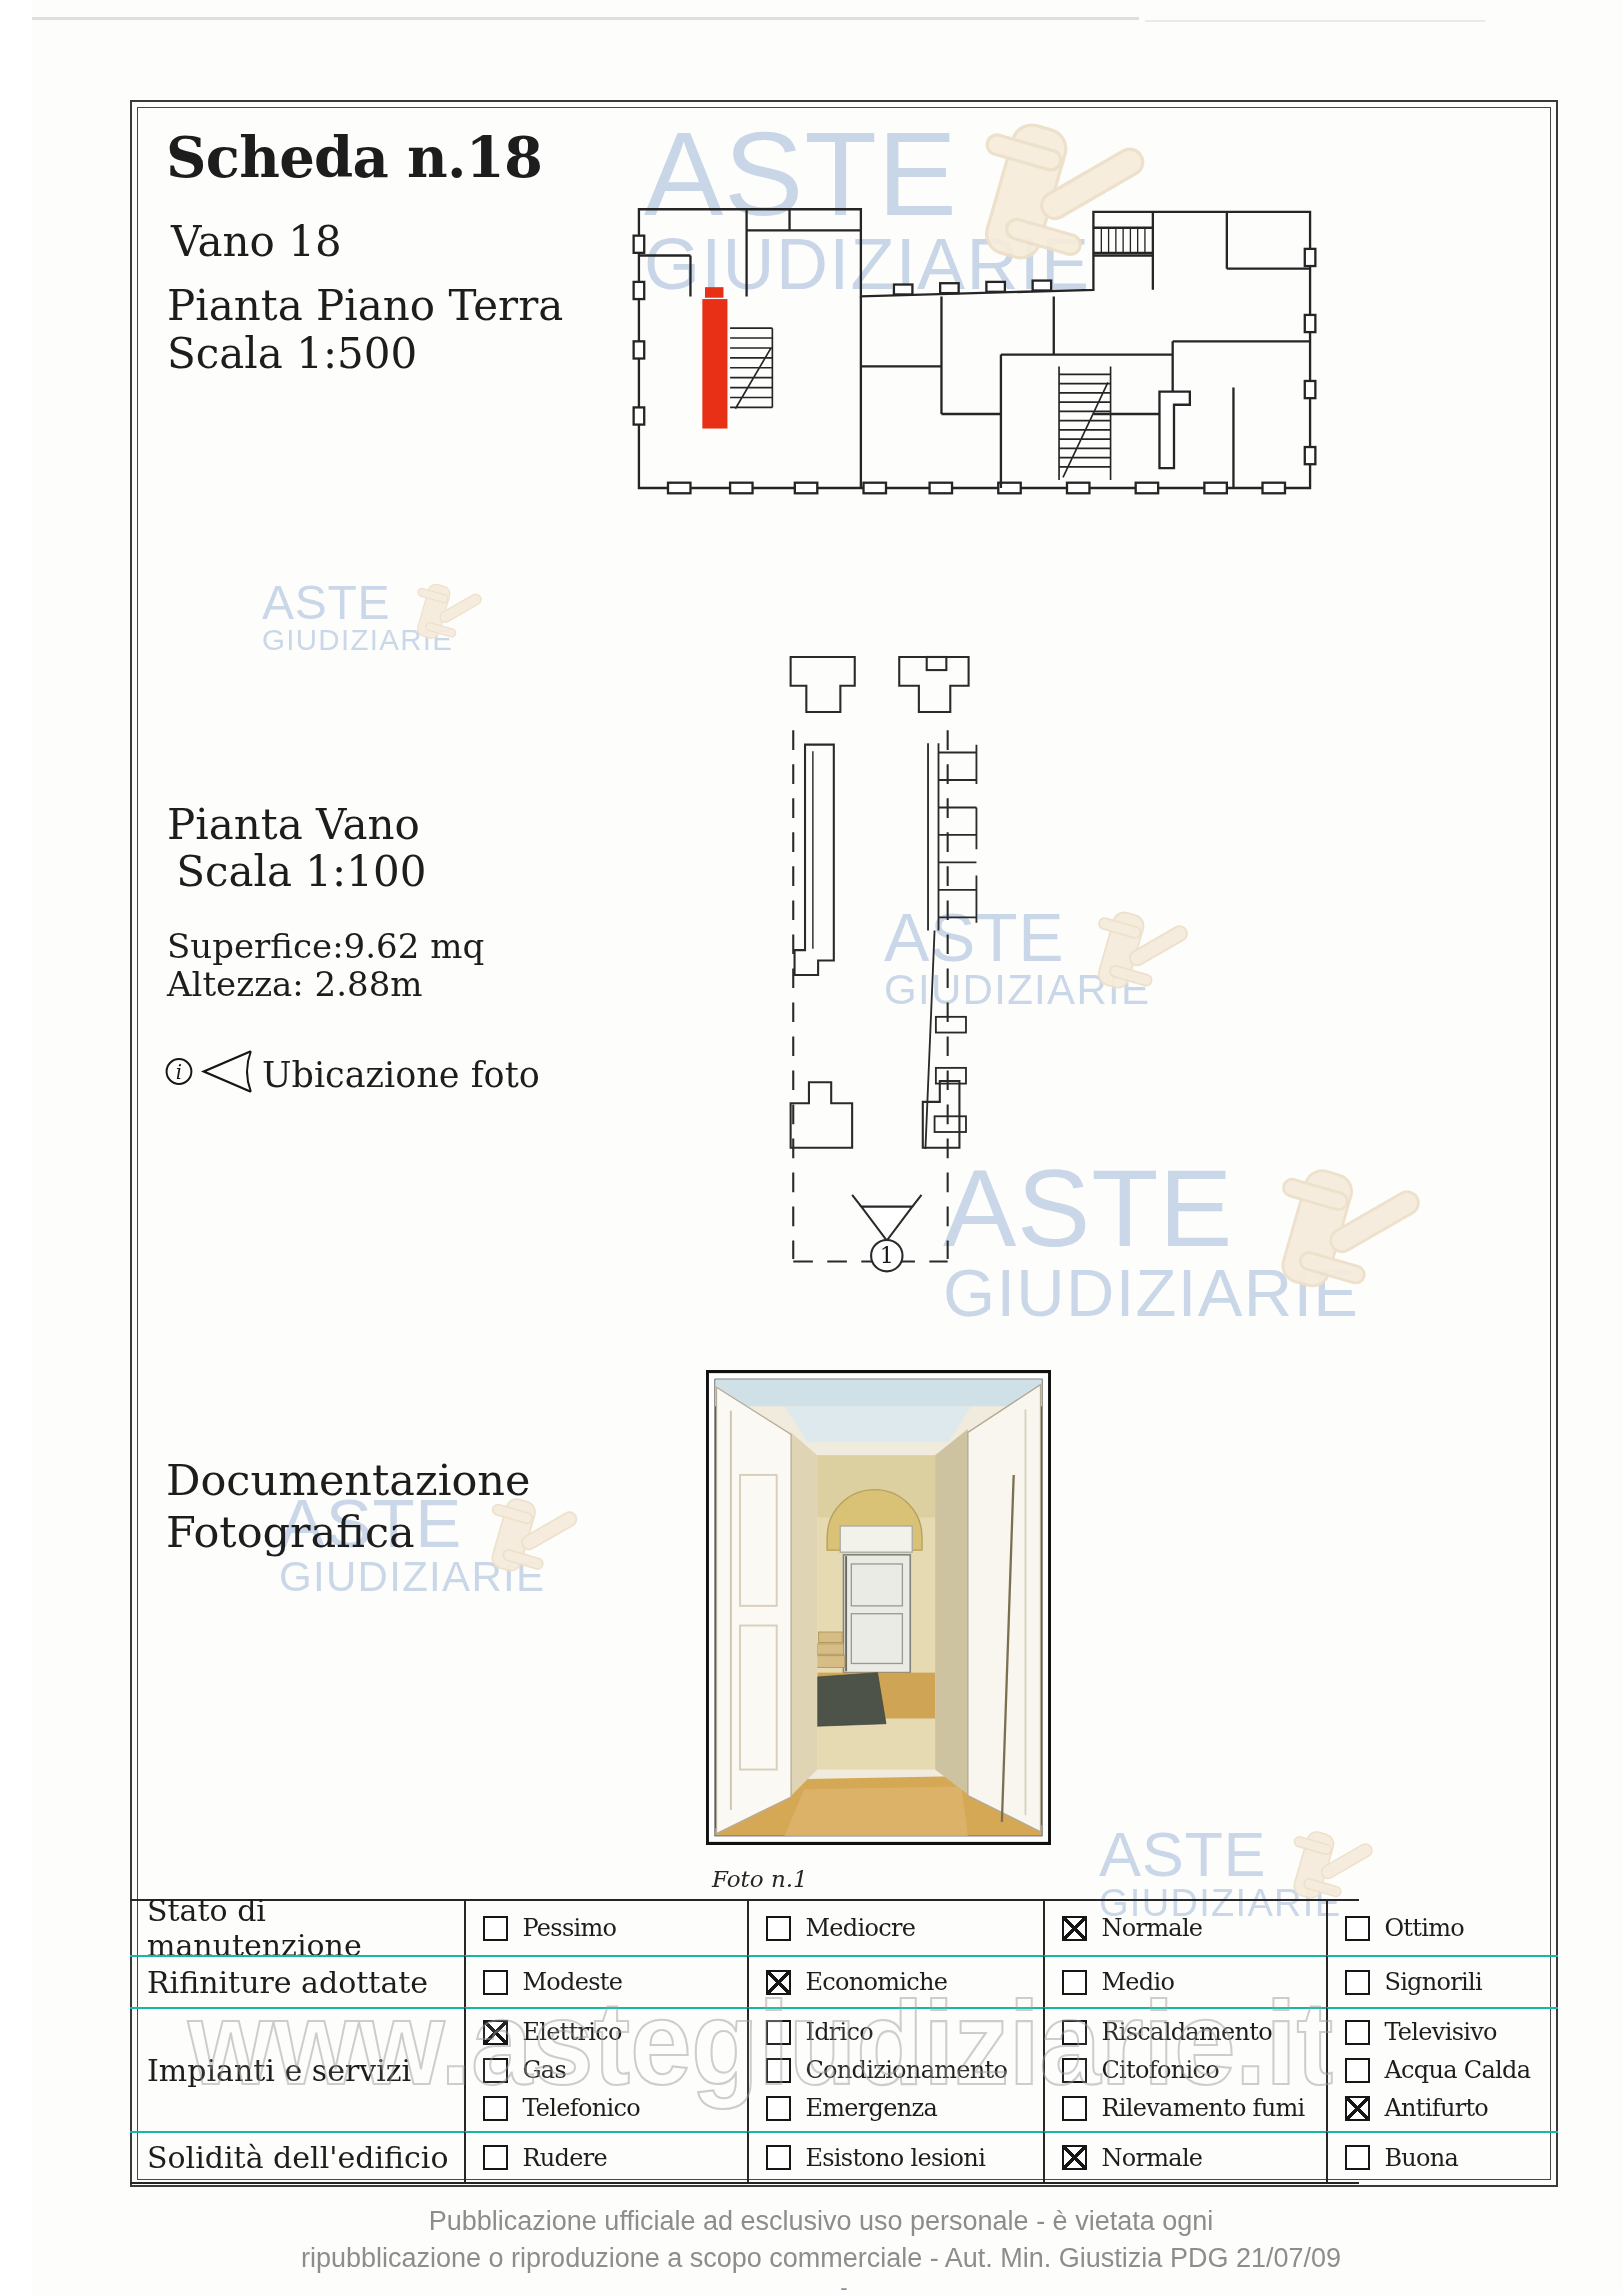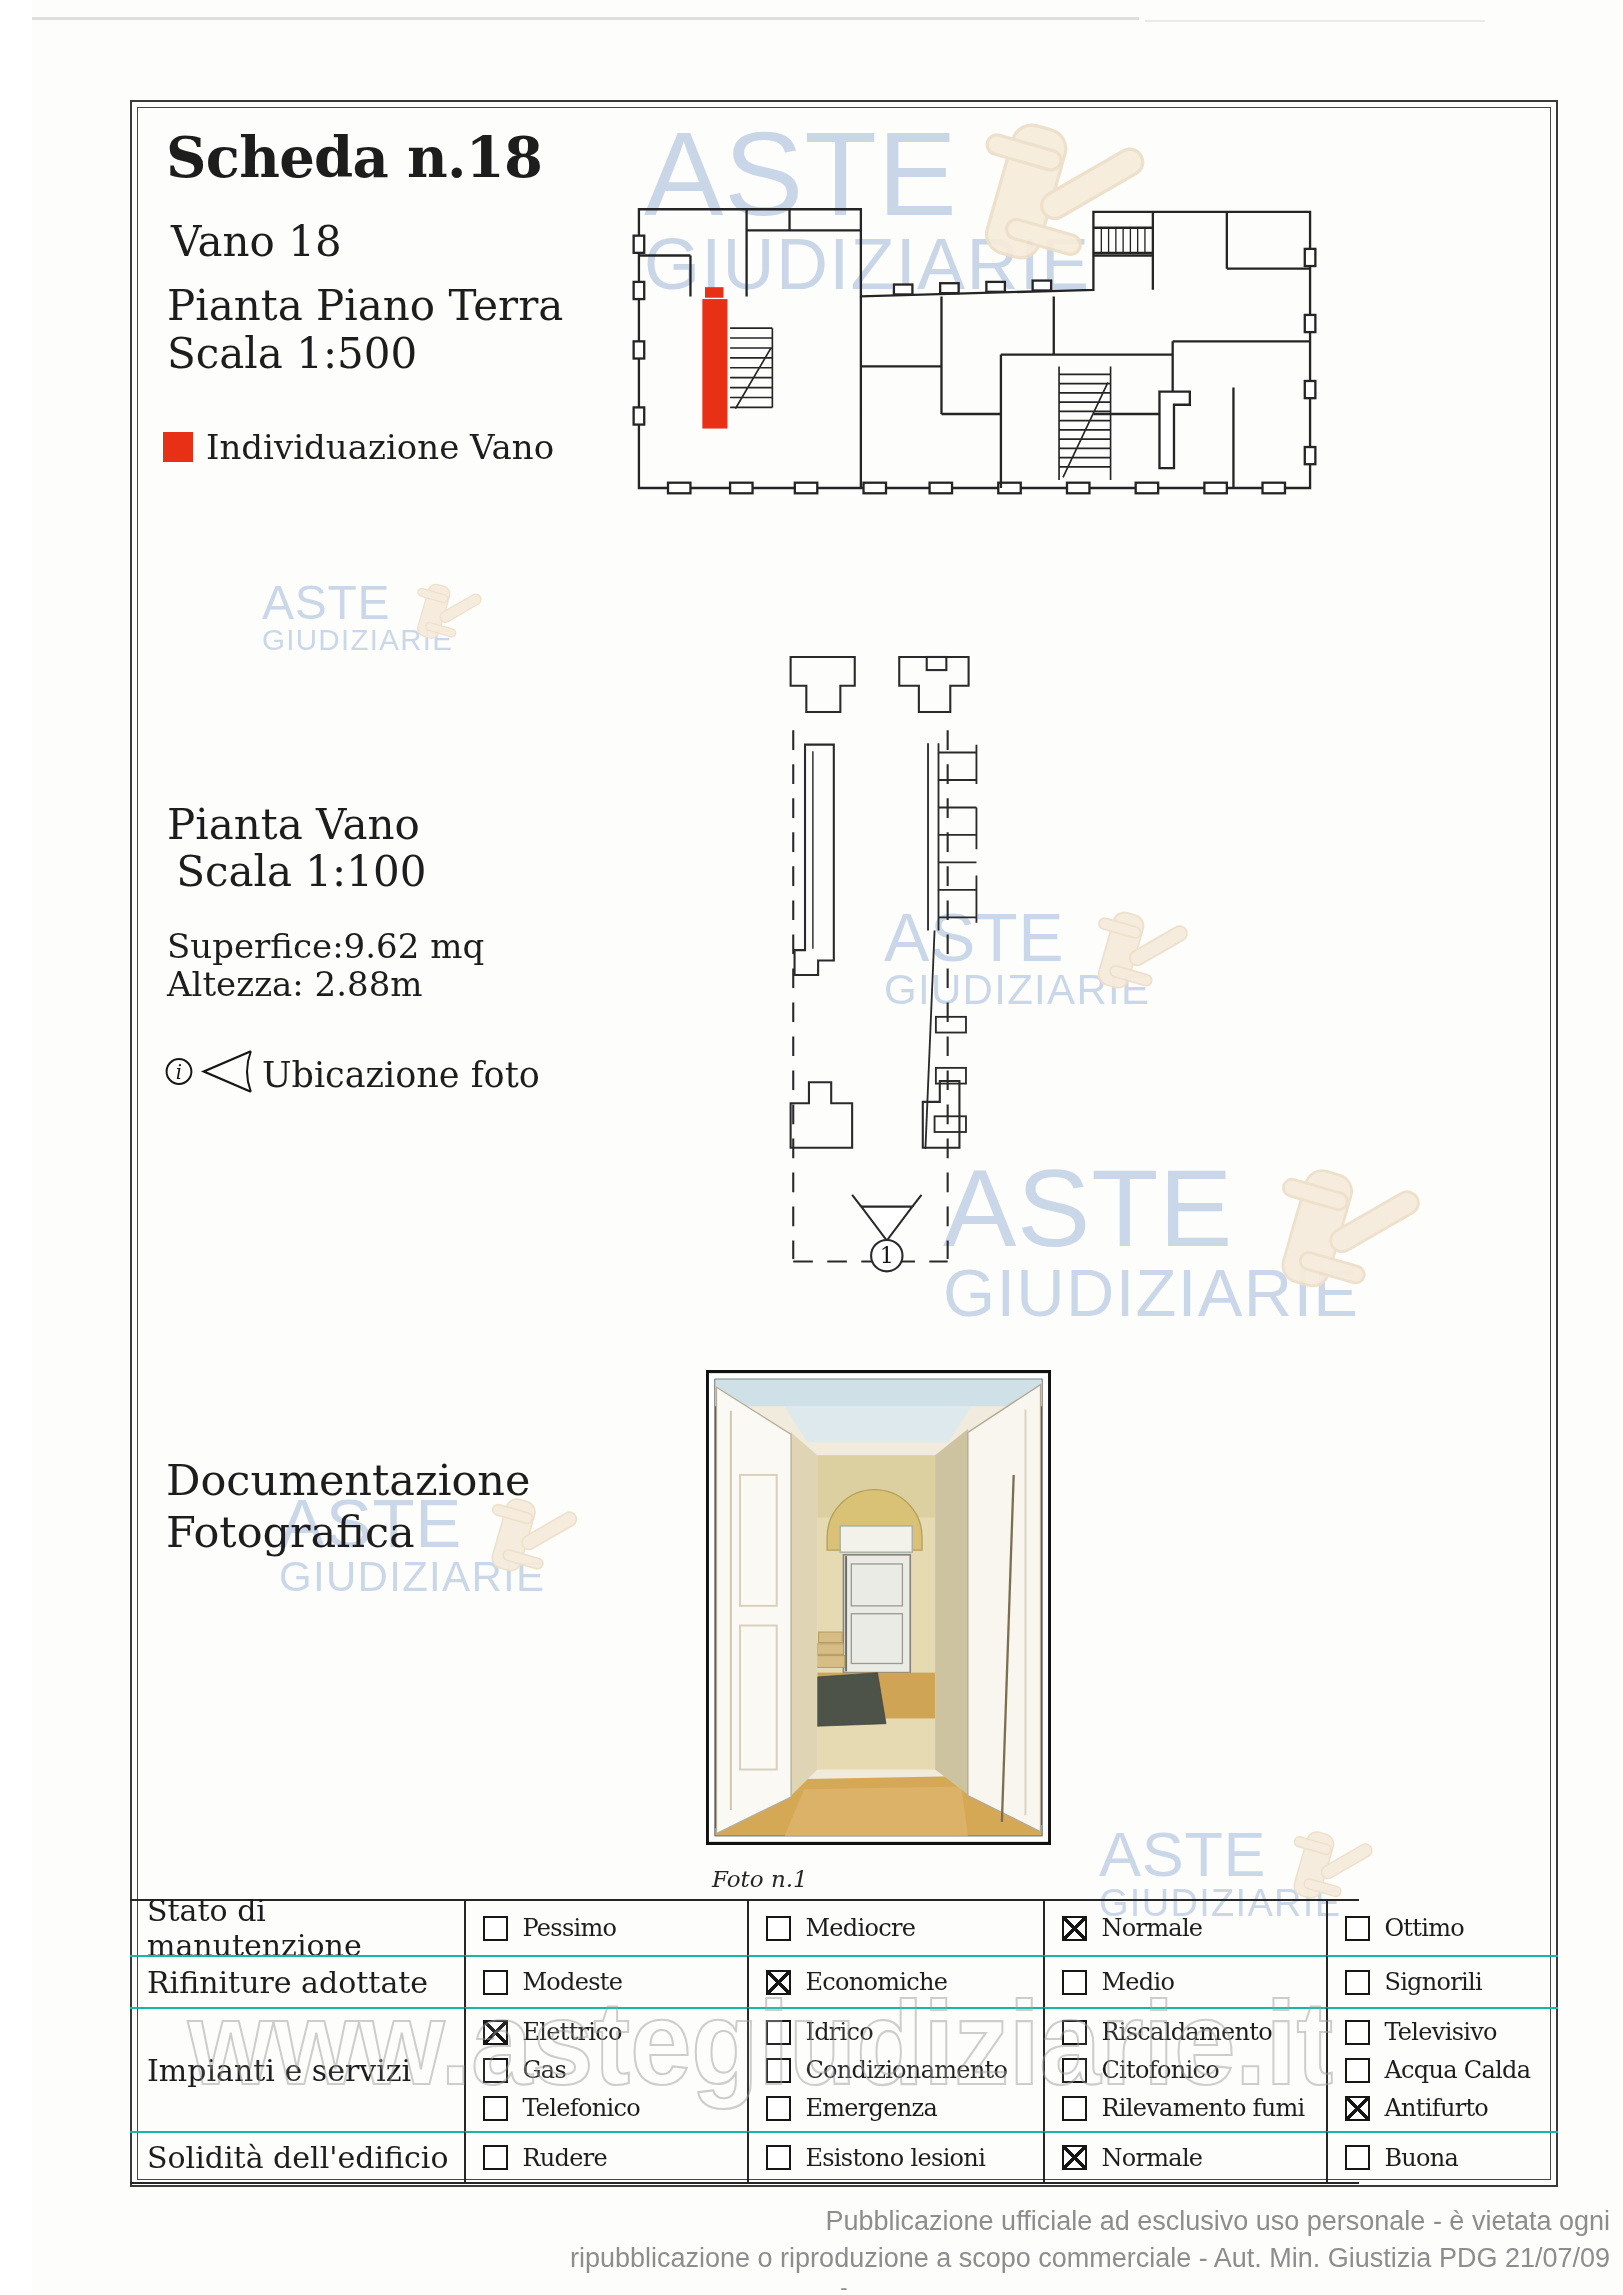--- a/index.html
+++ b/index.html
@@ -55,21 +55,21 @@
   .tcell.bl{border-left:2px solid #262626;}
   .tcell.bt{border-top:2px solid #14b8a6;}
   .lab{font-size:30px;padding-left:17px;justify-content:center;}
   .opt{display:flex;align-items:center;gap:14.4px;padding-left:17px;height:38px;}
   .olab{font-size:24px;letter-spacing:-0.7px;white-space:nowrap;}
   .cb{width:21px;height:21px;border:2px solid #161616;background:#fff;flex:none;box-sizing:content-box;}
   .cb.on{background-image:
       linear-gradient(to top right,   transparent 44%, #161616 44%, #161616 56%, transparent 56%),
       linear-gradient(to bottom right,transparent 44%, #161616 44%, #161616 56%, transparent 56%);}
 
-  .footer{left:0;top:2203px;width:1578px;text-align:right;z-index:3;
+  .footer{left:0;top:2203px;width:1578px;text-align:center;z-index:3;
       font-family:"Liberation Sans","DejaVu Sans",sans-serif;font-size:27px;line-height:37px;color:#8d8d8d;}
   .endmark{left:0;top:2275px;width:1624px;text-align:center;color:#8d8d8d;font-size:22px;z-index:3;
       font-family:"Liberation Sans",sans-serif;}
 </style>
 </head>
 <body style="--wm-color: #a9bfdb; --legend-color: #e73016; --url-outline: #9e9e9e;">
 
 <svg width="0" height="0" style="position:absolute">
   <defs>
     <symbol id="gavel" viewBox="0 0 230 160">
@@ -87,24 +87,20 @@
 
   <div class="abs artifact1"></div>
   <div class="abs artifact2"></div>
   <div class="abs frame"></div>
 
   <div class="abs title">Scheda n.18</div>
   <div class="abs vano">Vano 18</div>
   <div class="abs plan1-title">
     <div>Pianta Piano Terra</div>
     <div>Scala 1:500</div>
-  </div>
-  <div class="abs legend">
-    <span class="legend-square"></span>
-    <span class="legend-label">Individuazione Vano</span>
   </div>
 
   <div class="wm" style="left:612px;top:117px;--s1:119px;--s2:72px;opacity:.62;">
     <div class="l1">ASTE</div>
     <div class="l2">GIUDIZIARIE</div>
     <svg style="left:262px;top:0px;" width="249" height="177" viewBox="0 0 230 160">
         <use href="#gavel" fill="#f2e1c8"></use>
       </svg>
   </div>
 

